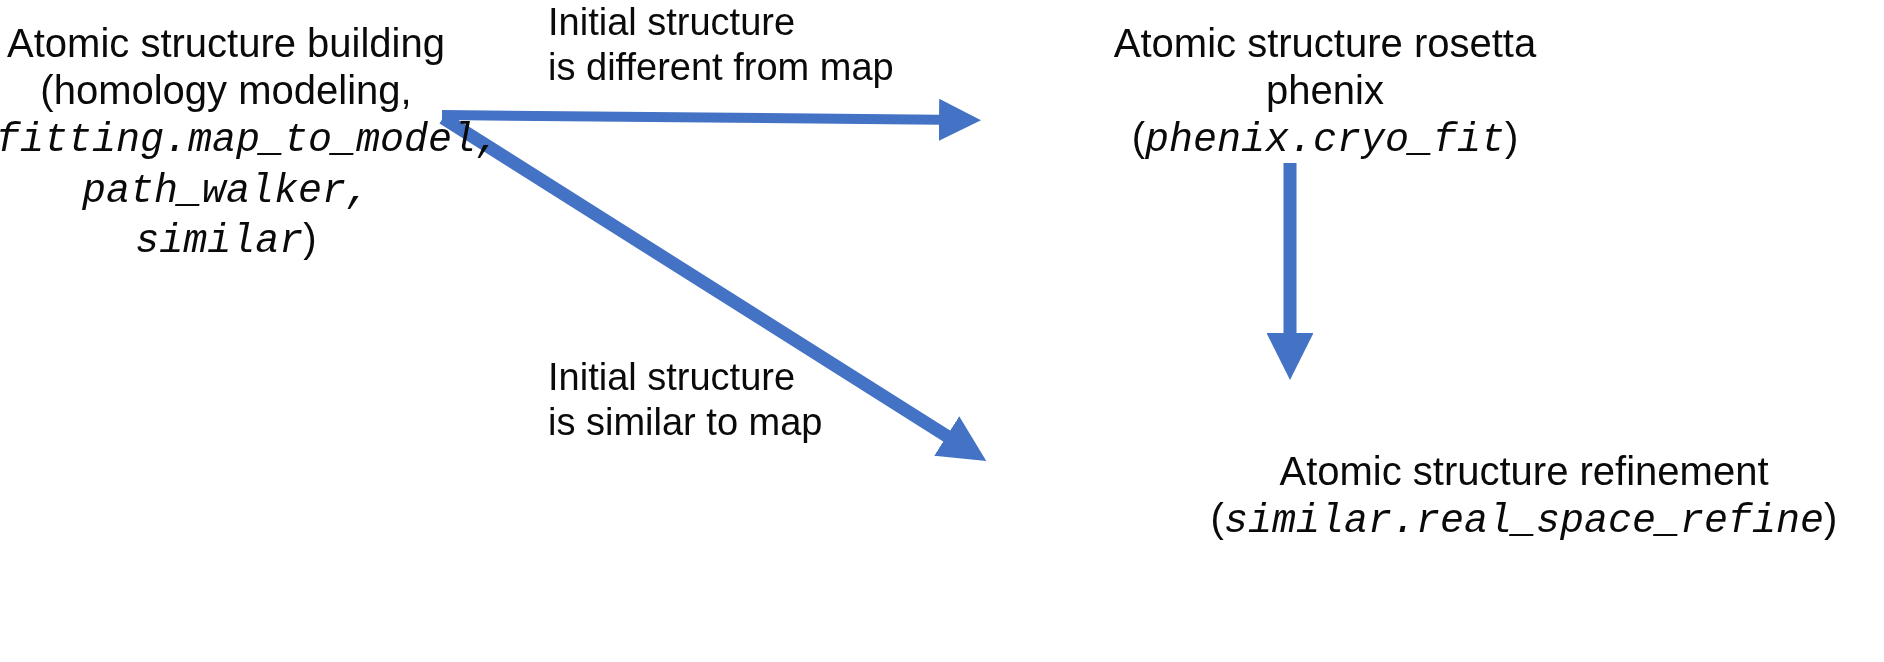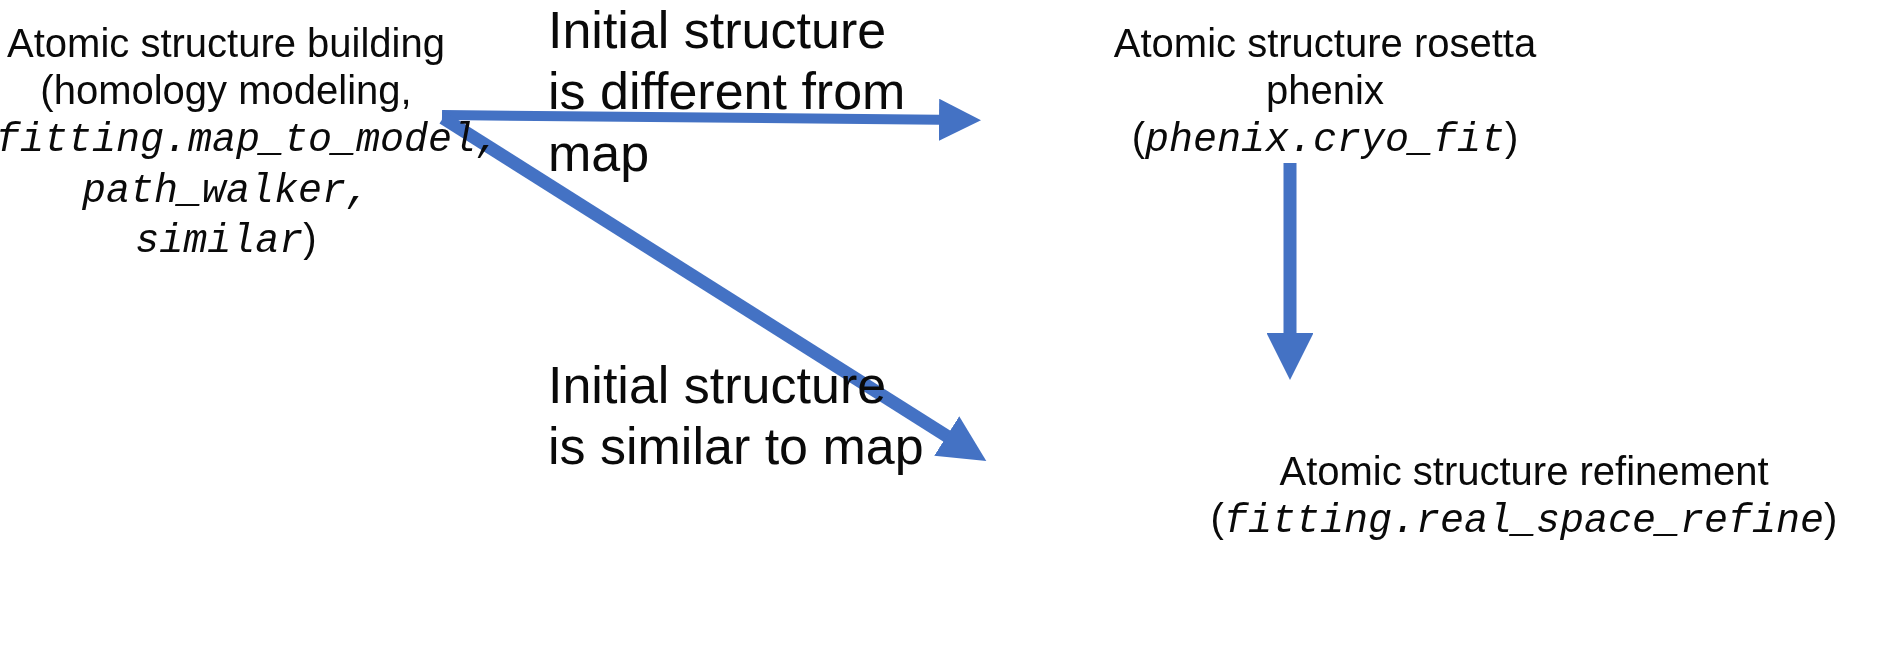--- a/index.html
+++ b/index.html
@@ -23,21 +23,21 @@
     position: absolute;
     line-height: 1.18;
     color: #0a0a0a;
     white-space: pre-wrap;
   }
   .node {
     font-size: 40px;
     text-align: center;
   }
   .edge-label {
-    font-size: 52px;
+    font-size: 38px;
     text-align: left;
   }
   .ital { font-style: italic; font-family: Liberation Mono, monospace; }
 
   
   #node-building {
     left: -4px;
     top: 20px;
     width: 460px;
     text-align: center;
@@ -98,19 +98,19 @@
 
     <line x1="443" y1="118" x2="972" y2="452" stroke="#4472C4" stroke-width="13" marker-end="url(#head-d)"></line>
 
     <line x1="1290" y1="163" x2="1290" y2="363" stroke="#4472C4" stroke-width="13" marker-end="url(#head-v)"></line>
   </svg>
 
   <div class="node" id="node-building"><span>Atomic structure building</span><br><span>(homology modeling,</span><br><span class="ital">fitting.map_to_model,</span><br><span class="ital">path_walker, similar</span><span>)</span></div>
 
   <div class="node" id="node-flexible-fitting"><span>Atomic structure rosetta</span><br><span>phenix (</span><span class="ital">phenix.cryo_fit</span><span>)</span></div>
 
-  <div class="node" id="node-refinement"><span>Atomic structure refinement</span><br><span>(</span><span class="ital">fitting.real_space_refine</span><span>)</span></div>
+  <div class="node" id="node-refinement"><span>Atomic structure refinement</span><br><span>(</span><span class="ital">similar.real_space_refine</span><span>)</span></div>
 
   <div class="edge-label" id="label-different"><span>Initial structure</span><br><span>is different from map</span></div>
 
   <div class="edge-label" id="label-similar"><span>Initial structure</span><br><span>is similar to map</span></div>
 
 </div>
 
 </body></html>

